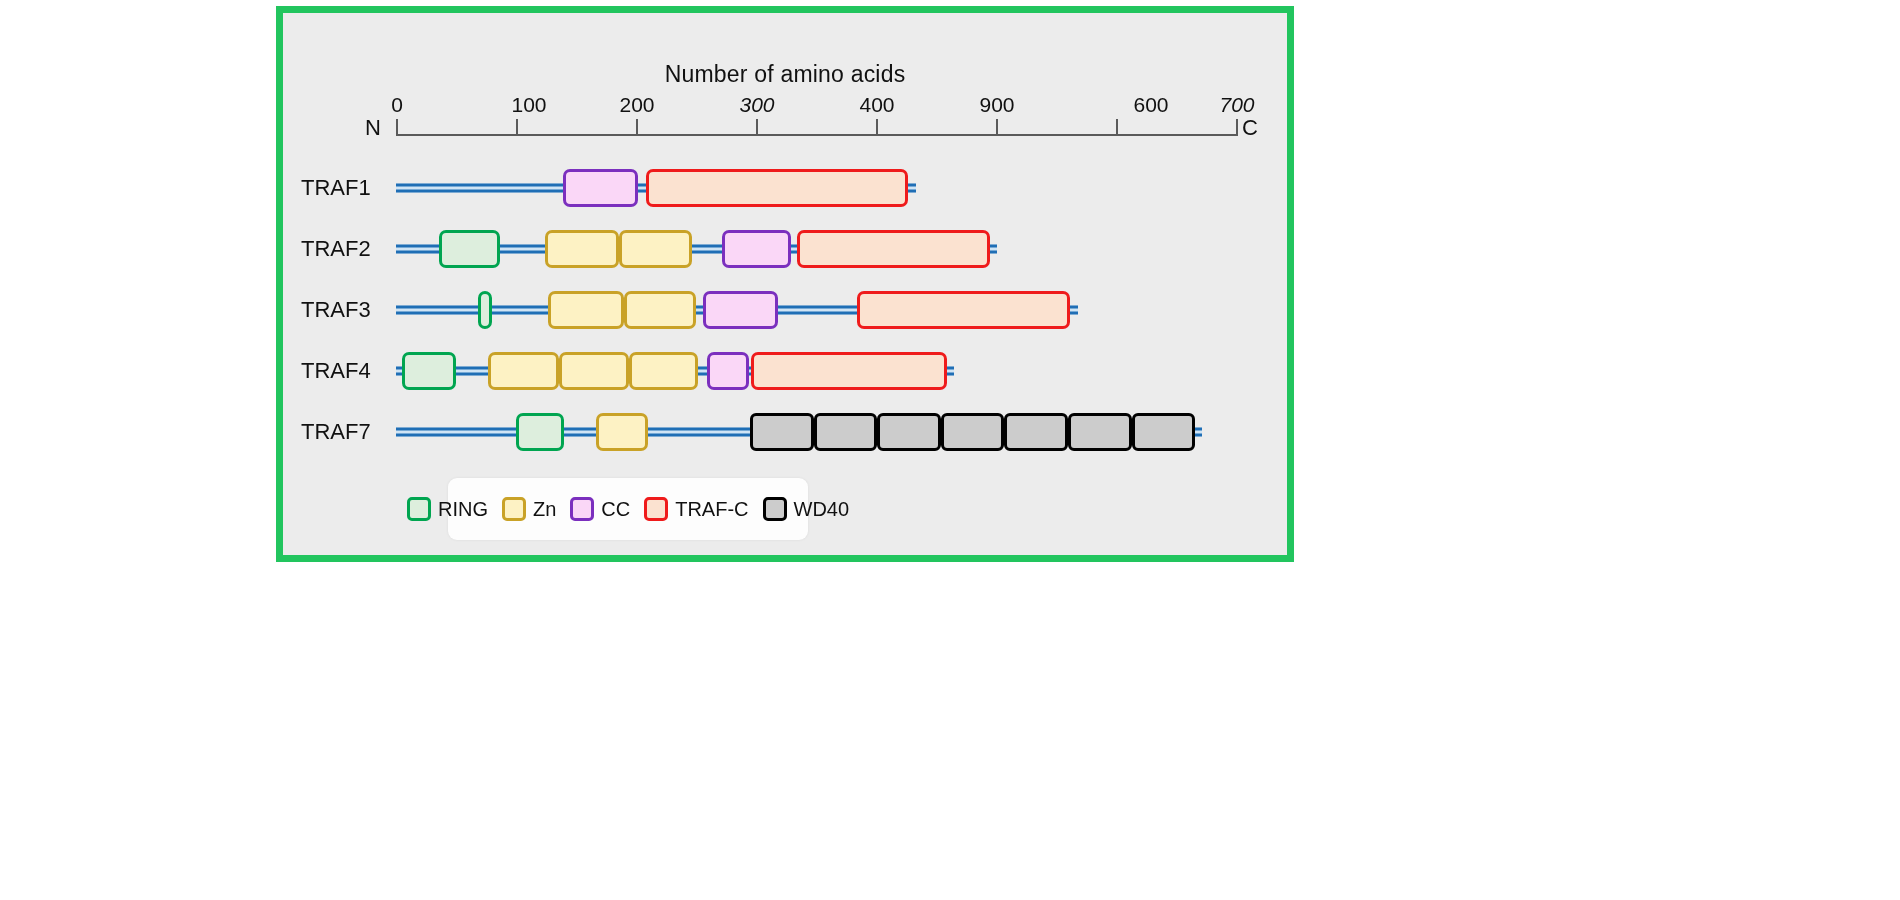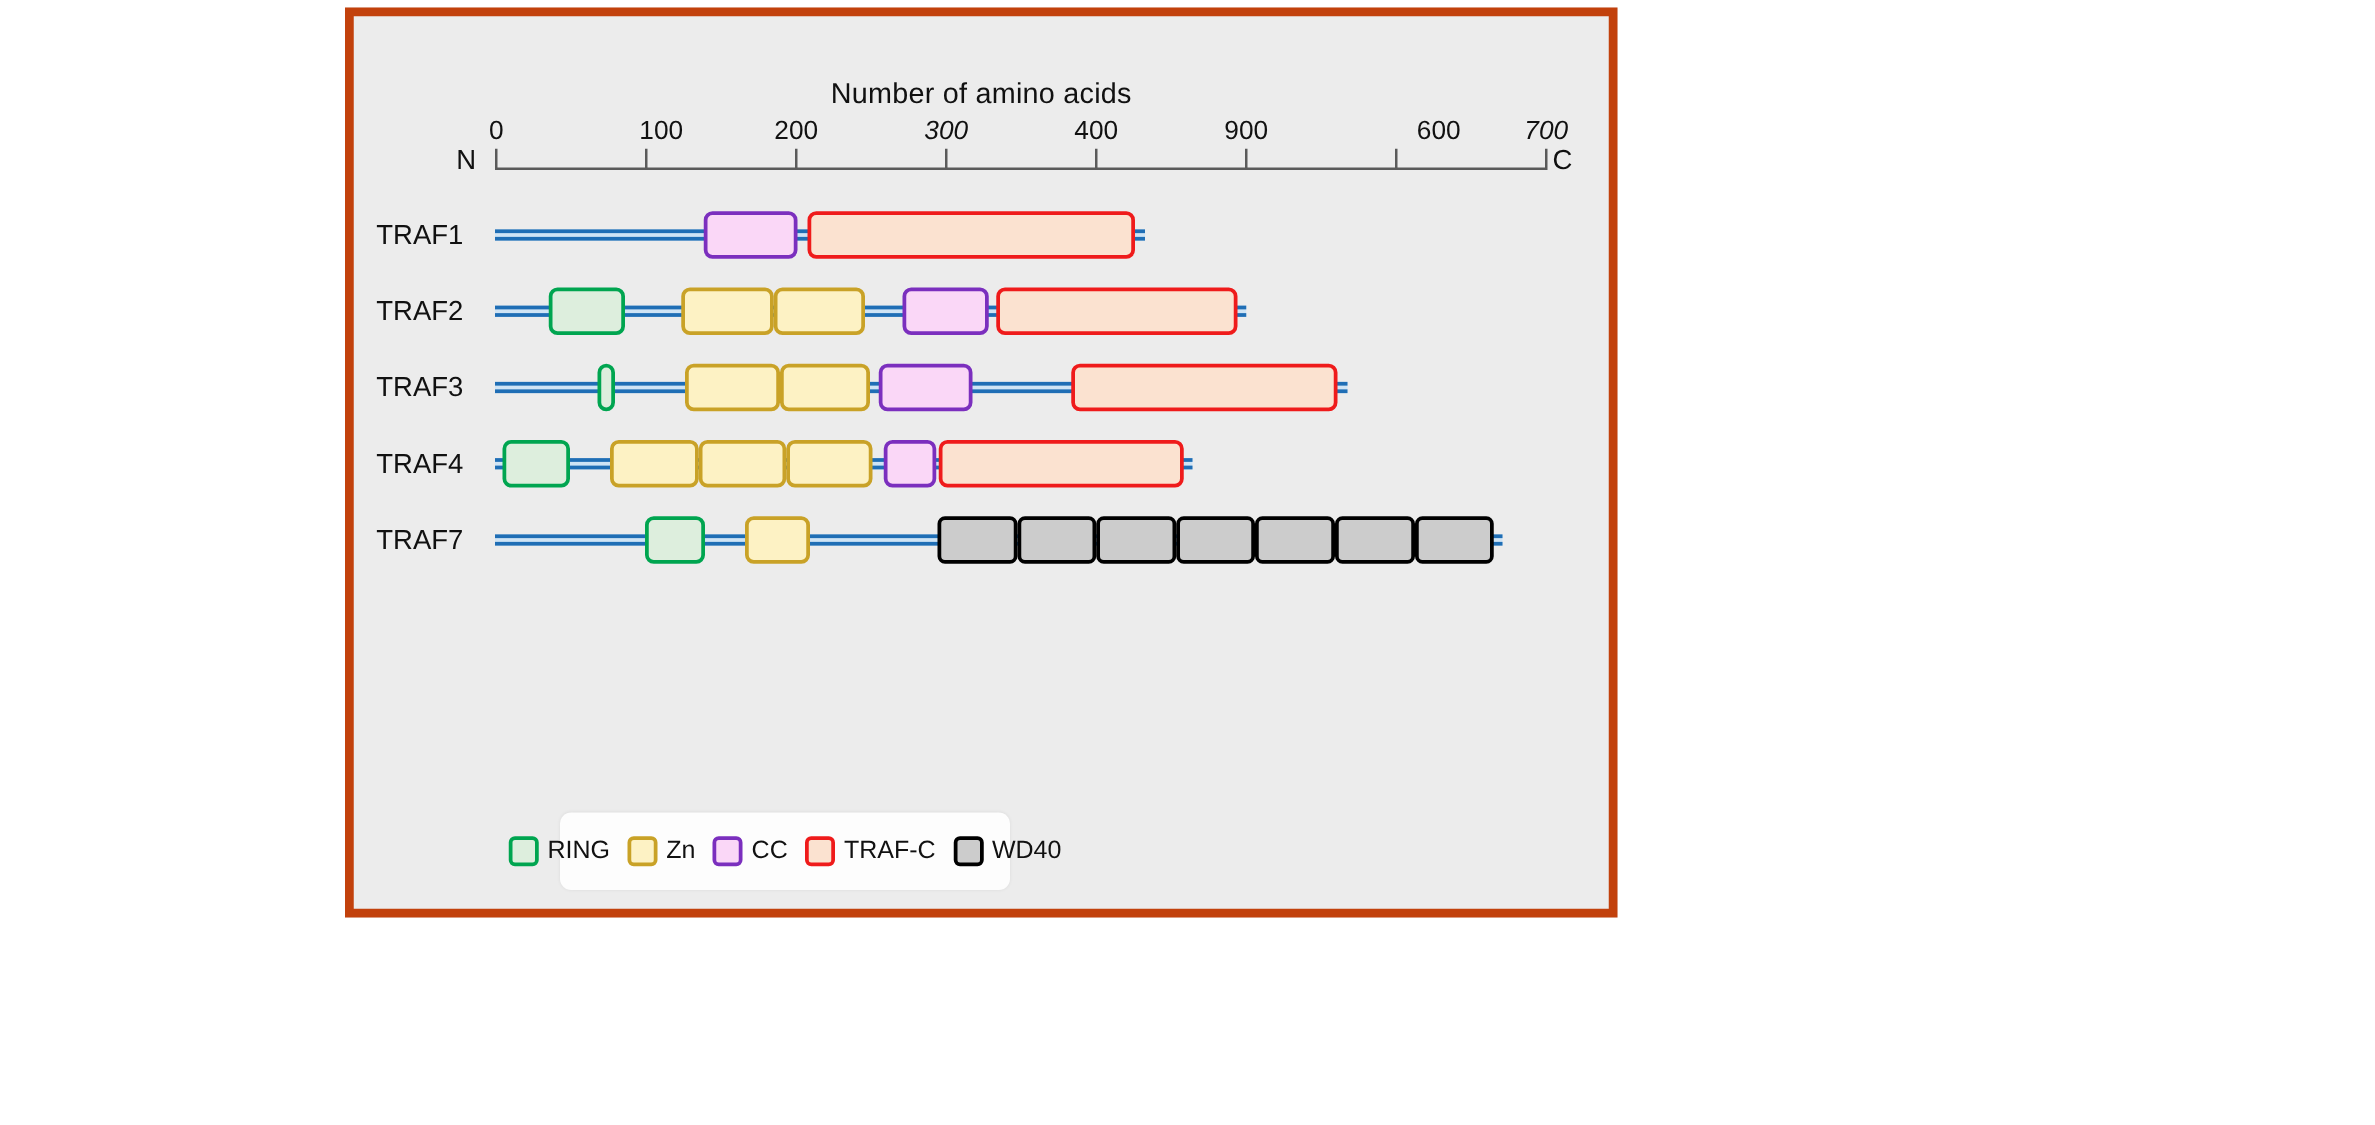--- a/index.html
+++ b/index.html
@@ -1,20 +1,20 @@
 <!DOCTYPE html>
 <html><head>
 <meta charset="utf-8">
 <style>
   html,body{margin:0;padding:0;background:#ffffff;}
   body{width:1900px;height:900px;font-family:"Liberation Sans",sans-serif;overflow:hidden;}
 
   #figure-frame{
-    position:absolute;left:276px;top:6px;width:1018px;height:728px;
-    border:7px solid #c2410c;background:#ececec;box-sizing:border-box;
+    position:absolute;left:276px;top:6px;width:1018px;height:556px;
+    border:7px solid #22c55e;background:#ececec;box-sizing:border-box;
   }
 
   #plot-area{position:absolute;left:0;top:0;width:100%;height:100%;}
 
   
   #axis-title{
     position:absolute;left:0;right:0;top:48px;text-align:center;
     font-size:23px;color:#111;letter-spacing:.2px;
   }
 
@@ -56,21 +56,21 @@
   .domain.trafc{height:38px;background:#fbe2d0;border:3px solid #ef1b1b;}
   .domain.wd40{height:38px;background:#cccccc;border:3px solid #000000;border-radius:6px;}
 
   
   #legend{
     position:absolute;left:165px;bottom:15px;width:360px;height:62px;
     background:#fdfdfd;border-radius:9px;
     display:flex;align-items:center;justify-content:center;gap:14px;
     box-shadow:0 0 3px rgba(0,0,0,.07);
   }
-  .legend-item{display:flex;align-items:flex-start;gap:7px;}
+  .legend-item{display:flex;align-items:center;gap:7px;}
   .legend-swatch{width:24px;height:24px;border-radius:5px;box-sizing:border-box;}
   .legend-swatch.ring{background:#ddeedd;border:3px solid #00a550;}
   .legend-swatch.zn{background:#fdf2c4;border:3px solid #c9a227;}
   .legend-swatch.cc{background:#fad7f7;border:3px solid #7b2fbe;}
   .legend-swatch.trafc{background:#fbe2d0;border:3px solid #ef1b1b;}
   .legend-swatch.wd40{background:#cccccc;border:3px solid #000000;}
   .legend-label{font-size:20px;color:#111;white-space:nowrap;}
 </style>
 </head>
 <body>

